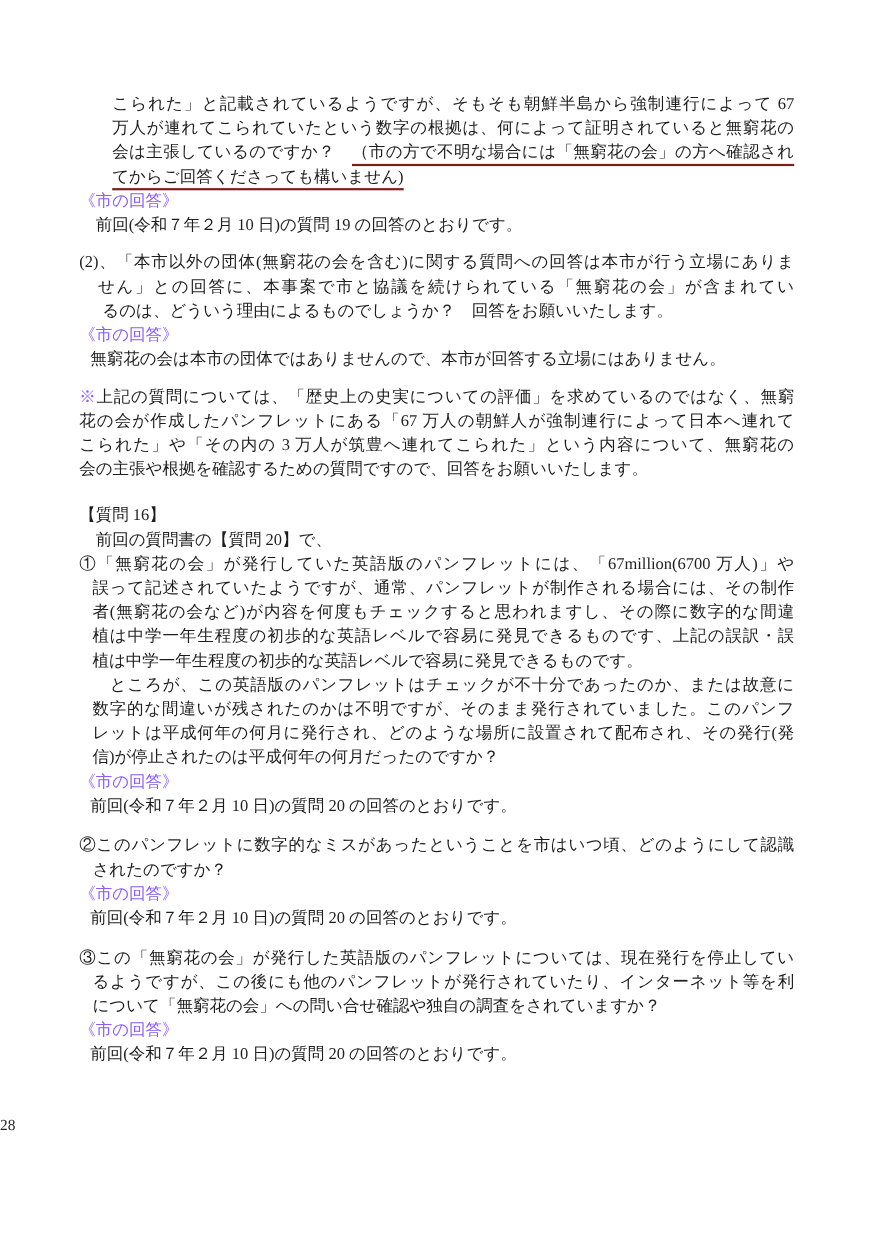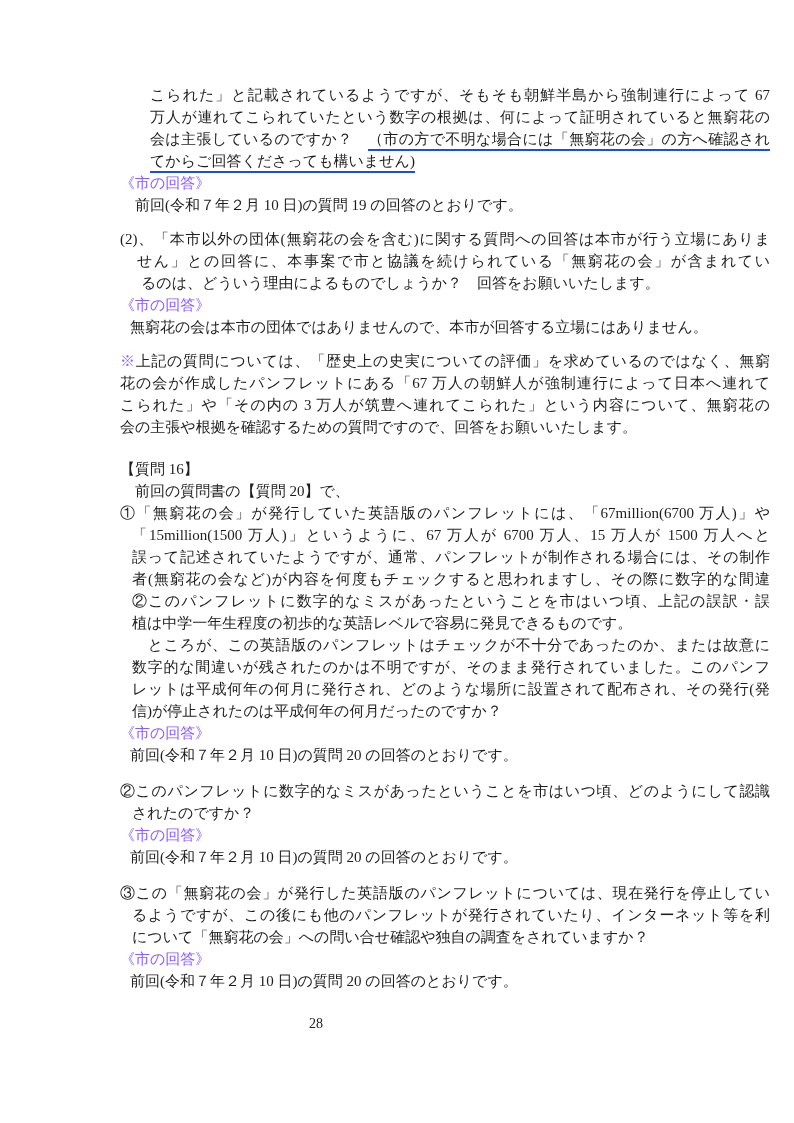--- a/index.html
+++ b/index.html
@@ -13,47 +13,45 @@
     color: #1d1d1d;
     overflow: hidden;
   }
   .content {
     position: absolute;
     left: 72px;
     top: 84px;
     width: 650px;
     font-size: 15px;
     line-height: 22px;
-    margin-left: 48px;
   }
   section { margin: 0; padding: 0; }
   .sec-b { margin-top: 12px; }
   .sec-c { margin-top: 12px; }
   .sec-d { margin-top: 20px; }
   .sec-e { margin-top: 14px; }
   .sec-f { margin-top: 14px; }
   .line { margin: 0; padding: 0; }
   .just { text-align: justify; text-align-last: justify; }
   .ind10 { padding-left: 10px; }
   .ind12 { padding-left: 12px; }
   .ind15 { padding-left: 15px; }
   .ind17 { padding-left: 17px; }
   .ind21 { padding-left: 21px; }
   .ind30 { padding-left: 30px; }
   .red { color: #8b5cf6; }
   .redline {
-    border-bottom: 2px solid #1d4ed8;
+    border-bottom: 2px solid #7f1d1d;
     padding-bottom: 2px;
   }
   .footer {
     position: absolute;
     top: 1016px;
     left: 0;
     width: 632px;
-    text-align: center;
     font-size: 14px;
     color: #222;
   }
 </style>
 </head>
 <body>
 
 <div class="page">
   <main class="content">
 
@@ -80,24 +78,23 @@
       <p class="line just">こられた」や「その内の 3 万人が筑豊へ連れてこられた」という内容について、無窮花の</p>
       <p class="line">会の主張や根拠を確認するための質問ですので、回答をお願いいたします。</p>
     </section>
 
     <section class="sec-d">
       <p class="line">【質問 16】</p>
       <p class="line ind15">前回の質問書の【質問 20】で、</p>
 
       <div>
         <p class="line just">①「無窮花の会」が発行していた英語版のパンフレットには、「67million(6700 万人)」や</p>
-        <p class="line ind12 just">「15million(1500 万人)」というように、67 万人が 6700 万人、15 万人が 1500 万人へと</p>
         <p class="line ind12 just">誤って記述されていたようですが、通常、パンフレットが制作される場合には、その制作</p>
         <p class="line ind12 just">者(無窮花の会など)が内容を何度もチェックすると思われますし、その際に数字的な間違</p>
-        <p class="line ind12 just">②このパンフレットに数字的なミスがあったということを市はいつ頃、上記の誤訳・誤</p>
+        <p class="line ind12 just">植は中学一年生程度の初歩的な英語レベルで容易に発見できるものです、上記の誤訳・誤</p>
         <p class="line ind12">植は中学一年生程度の初歩的な英語レベルで容易に発見できるものです。</p>
         <p class="line ind12 just">　ところが、この英語版のパンフレットはチェックが不十分であったのか、または故意に</p>
         <p class="line ind12 just">数字的な間違いが残されたのかは不明ですが、そのまま発行されていました。このパンフ</p>
         <p class="line ind12 just">レットは平成何年の何月に発行され、どのような場所に設置されて配布され、その発行(発</p>
         <p class="line ind12">信)が停止されたのは平成何年の何月だったのですか？</p>
         <p class="line red">《市の回答》</p>
         <p class="line ind10">前回(令和７年２月 10 日)の質問 20 の回答のとおりです。</p>
       </div>
     </section>
 

